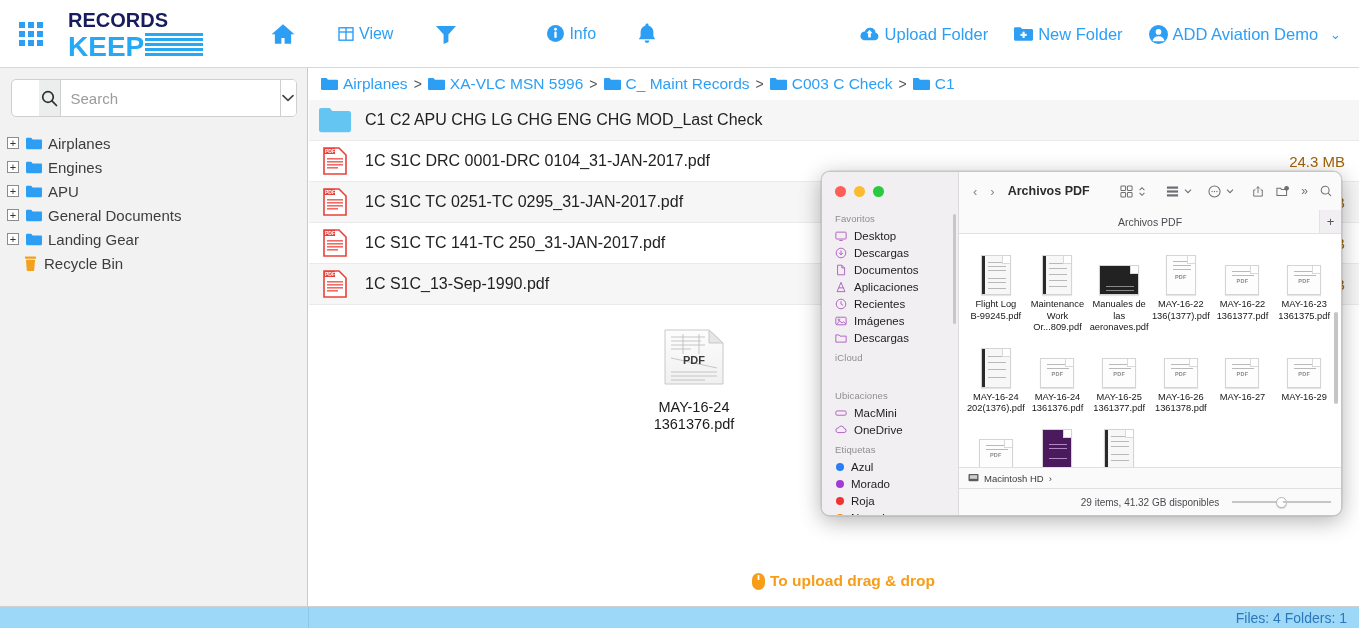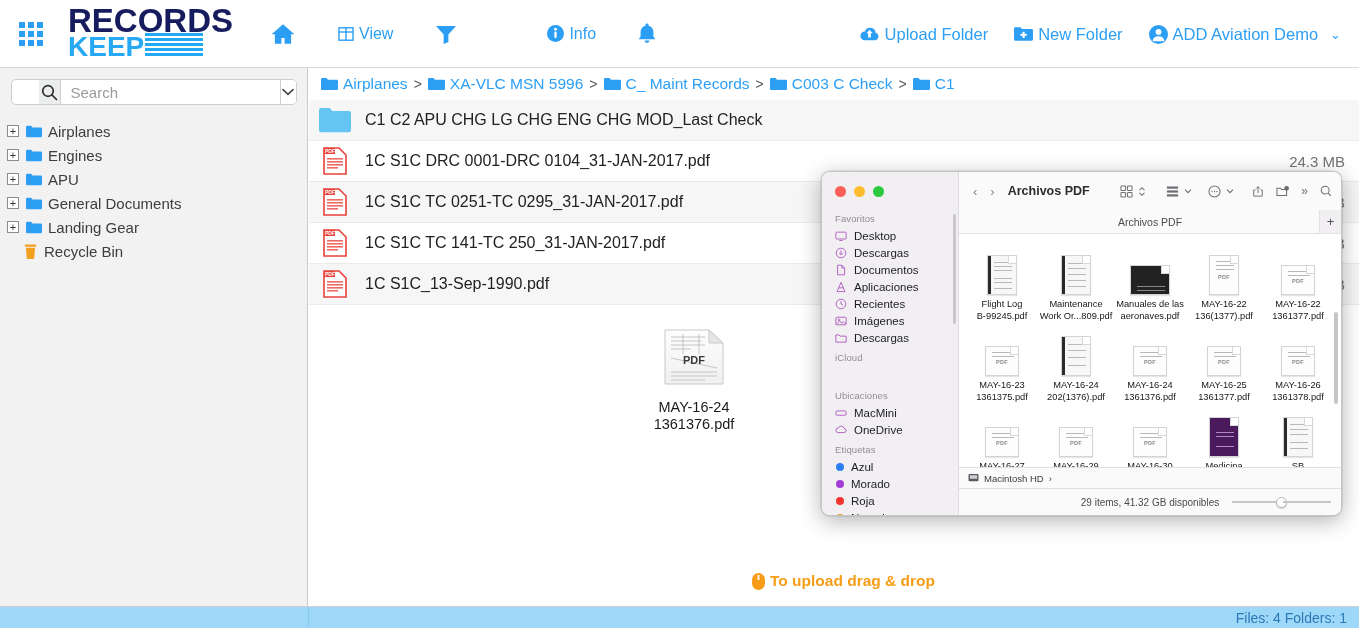--- a/index.html
+++ b/index.html
@@ -31,21 +31,21 @@
     grid-template-columns: repeat(3, 6px);
     grid-template-rows: repeat(3, 6px);
     gap: 3px;
     justify-content: center; align-content: center;
     cursor: pointer;
   }
   .grid-icon i { background: #2c9ff5; display: block; width: 6px; height: 6px; }
 
   .logo { margin-left: 22px; width: 162px; height: 52px; position: relative; }
   .logo .l1 {
-    font-size: 33px; font-weight: bold; color: #171c5e;
+    font-size: 20px; font-weight: bold; color: #171c5e;
     letter-spacing: 0px; line-height: 25px;
     font-family: "Liberation Sans", sans-serif;
   }
   .logo .l2row { display: flex; align-items: flex-end; line-height: 25px; }
   .logo .l2 {
     font-size: 28px; font-weight: bold; color: #26a9f5;
     letter-spacing: 0px;
   }
   .logo .bars { display: flex; flex-direction: column; gap: 2px; margin-left: 1px; margin-bottom: 3px; }
   .logo .bars span { display: block; width: 58px; height: 3px; background: #26a9f5; }
@@ -71,21 +71,21 @@
 
   
   .sidebar {
     position: absolute; top: 68px; left: 0;
     width: 308px; height: 538px;
     background: #f2f2f2;
     border-right: 1px solid #c9c9c9;
   }
   .search-wrap {
     margin: 11px 10px 0 11px;
-    height: 26px;
+    height: 38px;
     display: flex;
     border: 1px solid #cfcfcf;
     border-radius: 5px;
     background: #fff;
     overflow: hidden;
     padding-left: 27px;
   }
   .search-btn {
     width: 42px; background: #eceded;
     display: flex; align-items: center; justify-content: center;
@@ -140,21 +140,21 @@
   }
   .file-row {
     height: 41px; display: flex; align-items: center;
     padding-left: 8px; padding-right: 14px;
     border-bottom: 1px solid #eaeaea;
     cursor: pointer;
     justify-content: flex-end;
   }
   .file-row.alt { background: #f6f6f6; }
   .file-row .fname { font-size: 16px; color: #222; margin-left: 12px; flex: 1; white-space: nowrap; }
-  .file-row .fsize { font-size: 15px; color: #737373; white-space: nowrap; }
+  .file-row .fsize { font-size: 15px; color: #a16207; white-space: nowrap; }
   .row-ico { width: 36px; display: flex; justify-content: center; flex: none; }
 
   
   .canvas {
     position: absolute; top: 306px; left: 309px;
     width: 1050px; height: 300px; background: #fff;
   }
   .drag-item {
     position: absolute; left: 330px; top: 22px;
     width: 110px; text-align: center;
@@ -239,21 +239,21 @@
   .ftab .plus {
     position: absolute; right: 0; top: 0; bottom: 0; width: 22px;
     display: flex; align-items: center; justify-content: center;
     border-left: 1px solid #e3e1e3; font-size: 13px; color: #56555a;
     background: #f1eff1; cursor: pointer;
   }
   .fgrid {
     flex: 1; position: relative; overflow: hidden;
     padding: 9px 6px 0 6px;
     display: grid;
-    grid-template-columns: repeat(5, 1fr);
+    grid-template-columns: repeat(6, 1fr);
     align-content: start;
     row-gap: 2px;
   }
   .fcell { text-align: center; cursor: pointer; padding-top: 4px; }
   .fcell .fthumb {
     height: 48px; display: flex; align-items: flex-end; justify-content: center;
   }
   .fcell .flabel {
     font-size: 9.3px; color: #161618; line-height: 11.5px; margin-top: 4px;
     word-break: break-word;

